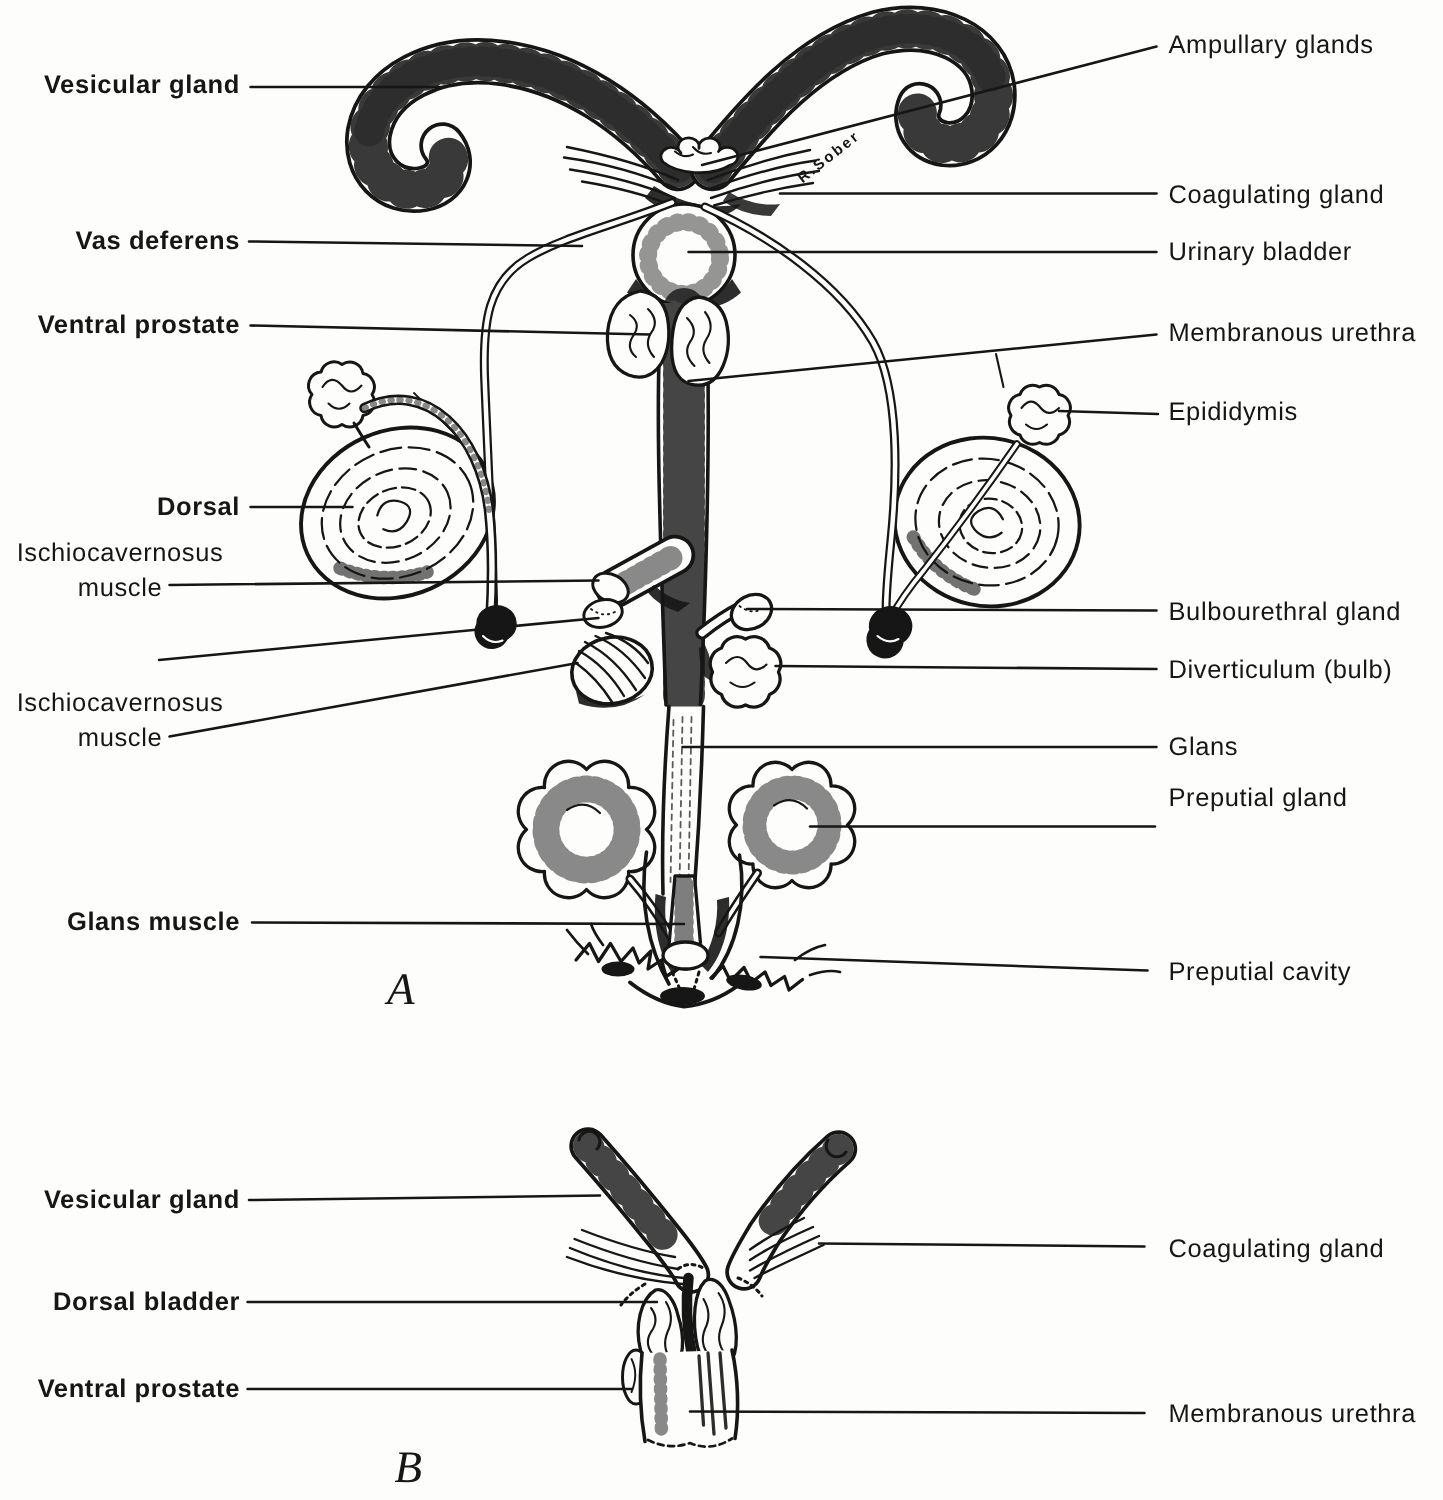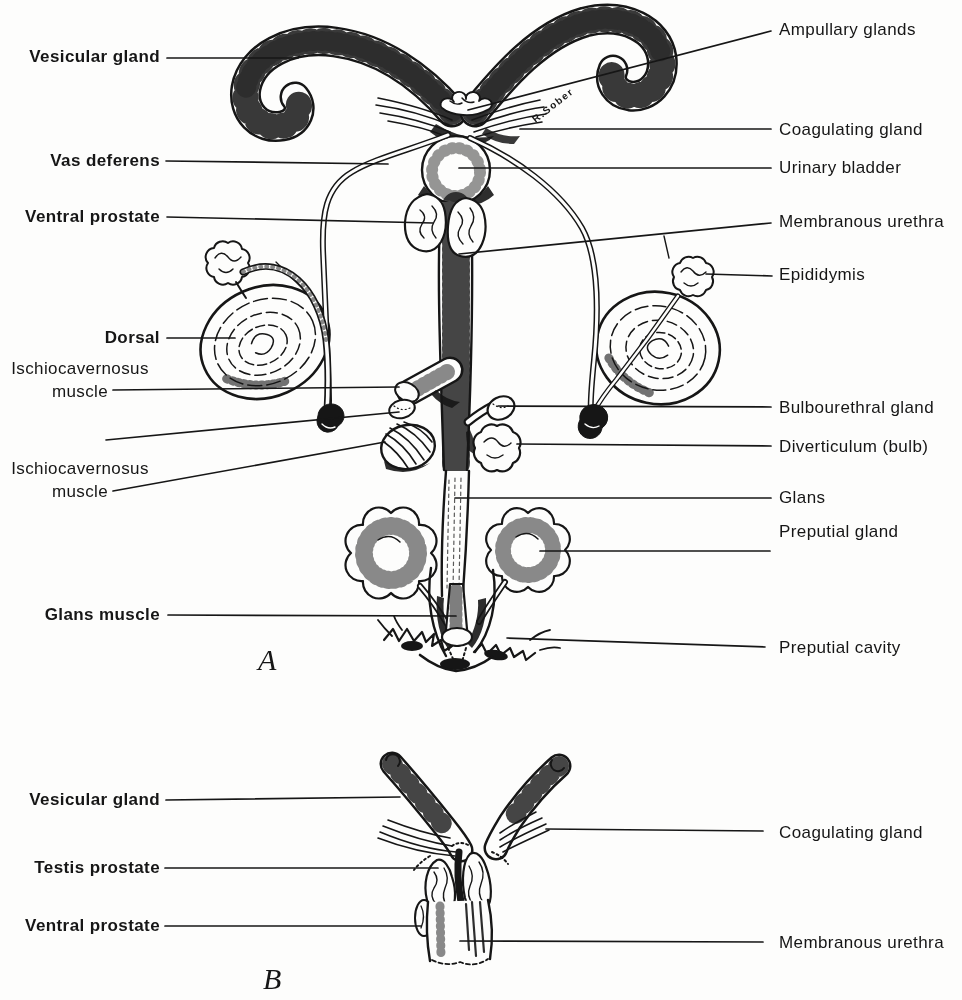--- a/index.html
+++ b/index.html
@@ -319,21 +319,21 @@
       <span>Preputial gland</span>
     </div>
   <div class="lbl lbl-r" style="top:636px">
       <span>Preputial cavity</span>
     </div>
 
   <div class="lbl lbl-l" style="top:788px">
       <span>Vesicular gland</span>
     </div>
   <div class="lbl lbl-l" style="top:856px">
-      <span>Testis prostate</span>
+      <span>Dorsal bladder</span>
     </div>
   <div class="lbl lbl-l" style="top:914px">
       <span>Ventral prostate</span>
     </div>
   <div class="lbl lbl-r" style="top:821px">
       <span>Coagulating gland</span>
     </div>
   <div class="lbl lbl-r" style="top:931px">
       <span>Membranous urethra</span>
     </div>

